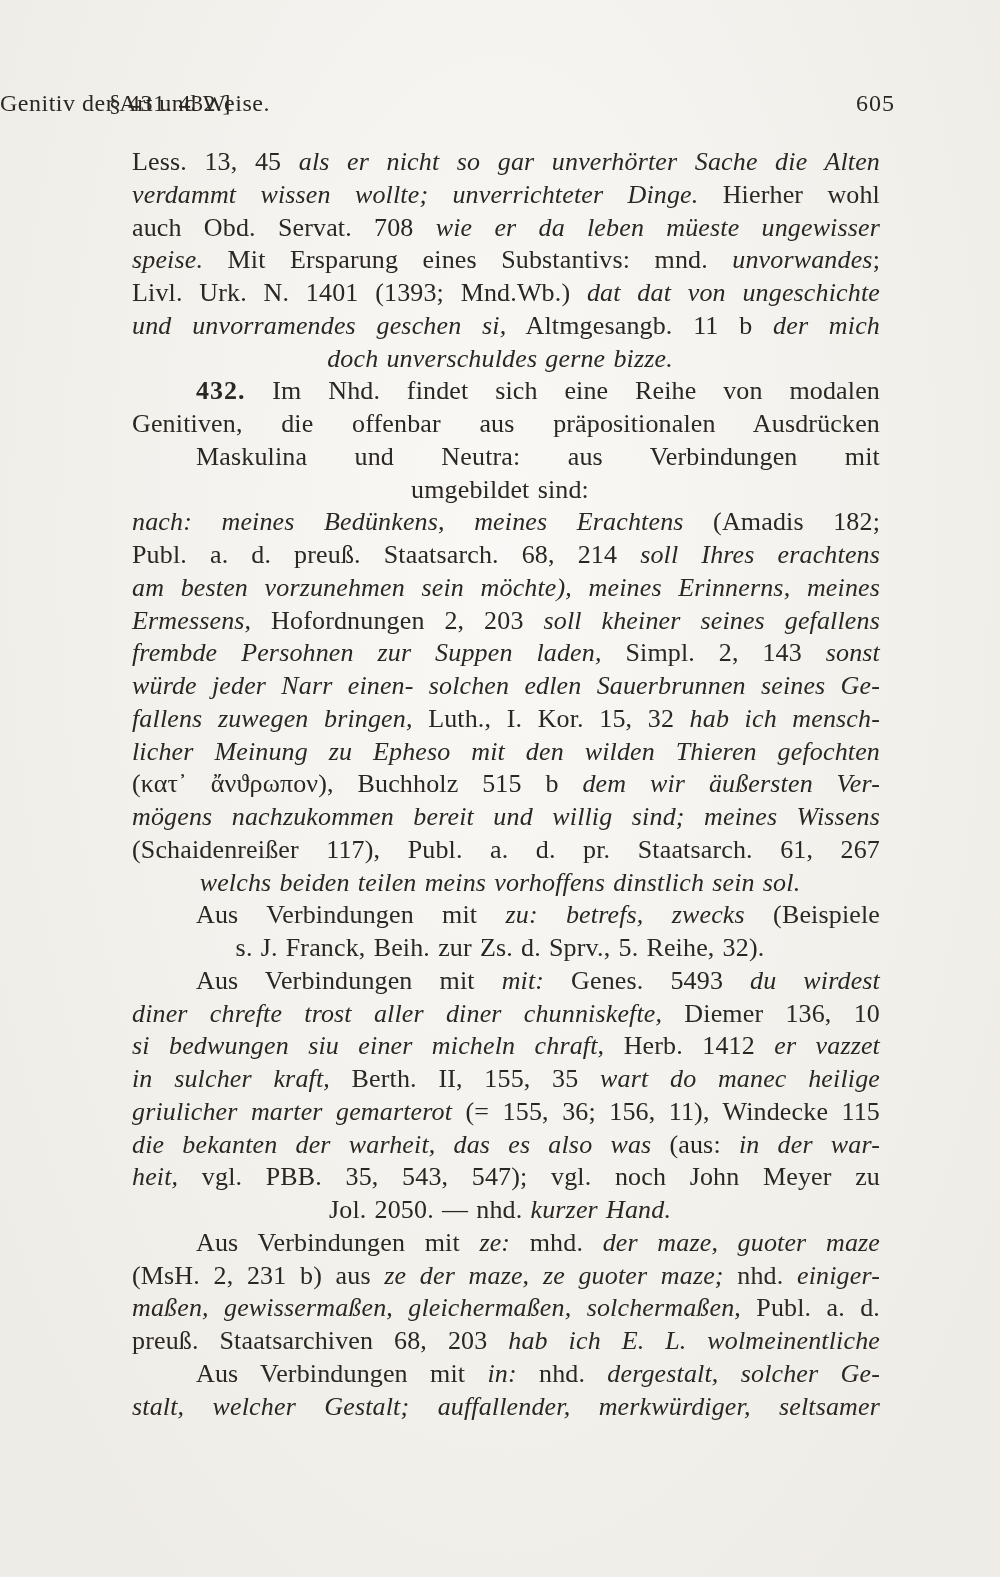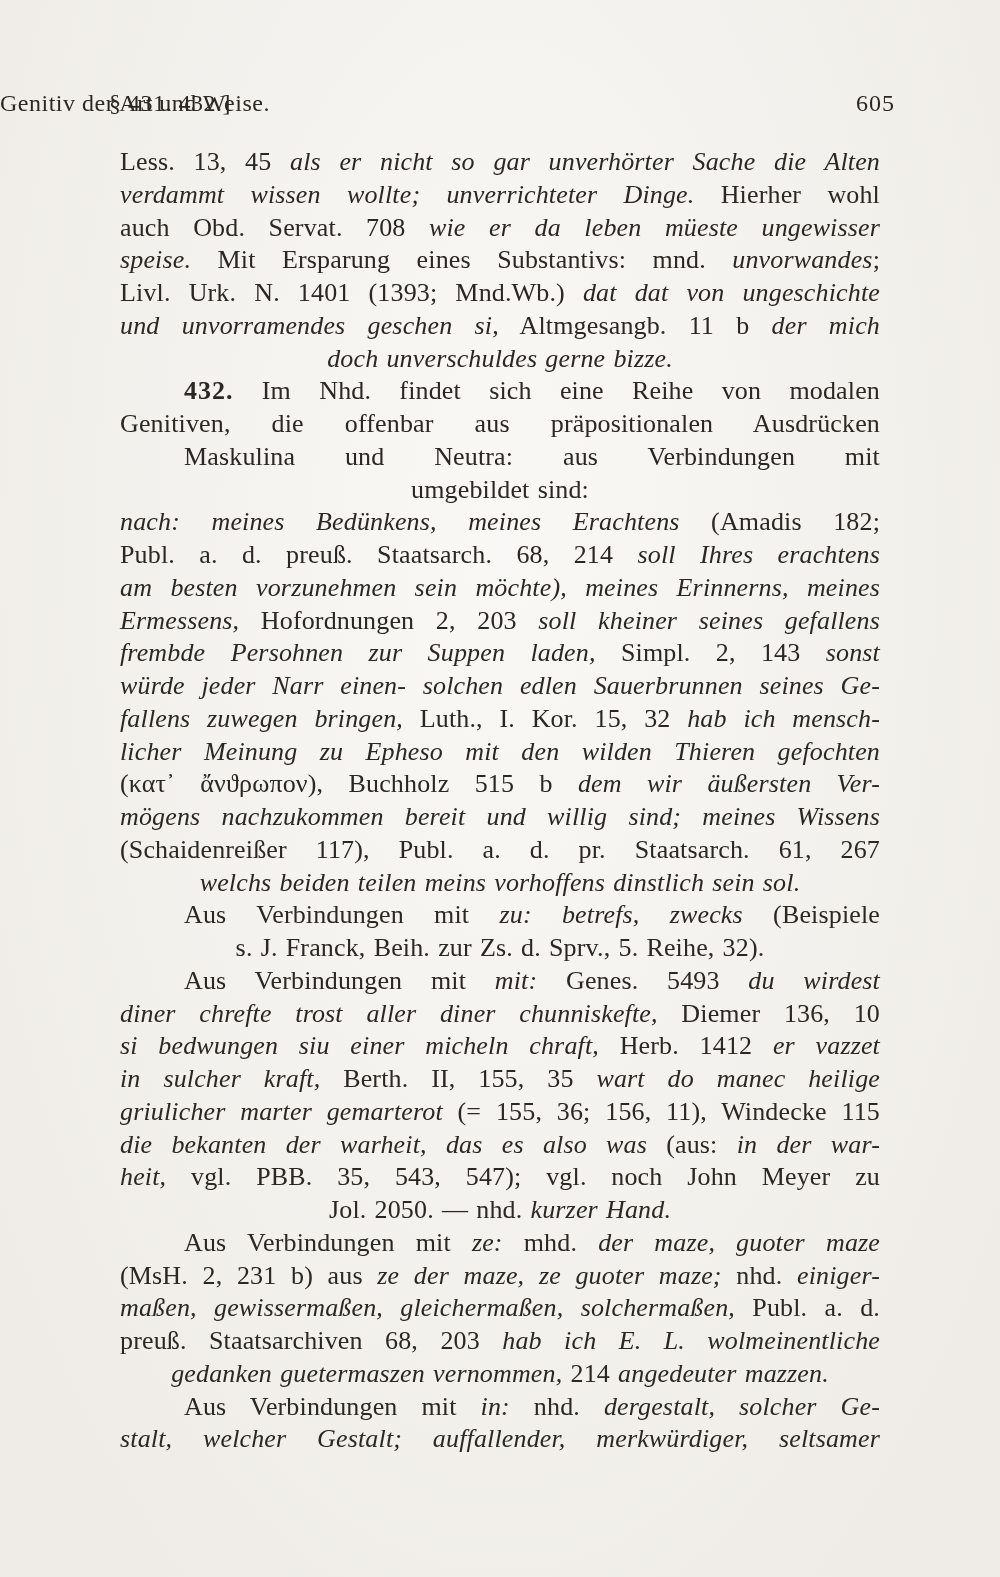--- a/index.html
+++ b/index.html
@@ -37,20 +37,21 @@
     height:32.75px;
     line-height:32.75px;
     white-space:normal;
     word-spacing:1.5px;
     letter-spacing:0.15px;
     text-align:center;
   }
   .line.just{
     text-align:justify;
     text-align-last:justify;
+    margin-left:12px;
   }
   .line.indent{
     padding-left:64px;
   }
   .seg-i{font-style:italic;}
   .seg-b{font-weight:bold;letter-spacing:1px;}
   .seg-r{font-style:normal;}
 </style>
 </head>
 <body>
@@ -94,18 +95,17 @@
       <div class="line just"><span class="seg-i">si bedwungen siu einer micheln chraft,</span><span class="seg-r"> Herb. 1412 </span><span class="seg-i">er vazzet</span></div>
       <div class="line just"><span class="seg-i">in sulcher kraft,</span><span class="seg-r"> Berth. II, 155, 35 </span><span class="seg-i">wart do manec heilige</span></div>
       <div class="line just"><span class="seg-i">griulicher marter gemarterot</span><span class="seg-r"> (= 155, 36; 156, 11), Windecke 115</span></div>
       <div class="line just"><span class="seg-i">die bekanten der warheit, das es also was</span><span class="seg-r"> (aus: </span><span class="seg-i">in der war-</span></div>
       <div class="line just"><span class="seg-i">heit,</span><span class="seg-r"> vgl. PBB. 35, 543, 547); vgl. noch John Meyer zu</span></div>
       <div class="line"><span class="seg-r">Jol. 2050. — nhd. </span><span class="seg-i">kurzer Hand.</span></div>
       <div class="line just indent"><span class="seg-r">Aus Verbindungen mit </span><span class="seg-i">ze:</span><span class="seg-r"> mhd. </span><span class="seg-i">der maze, guoter maze</span></div>
       <div class="line just"><span class="seg-r">(MsH. 2, 231 b) aus </span><span class="seg-i">ze der maze, ze guoter maze;</span><span class="seg-r"> nhd. </span><span class="seg-i">einiger-</span></div>
       <div class="line just"><span class="seg-i">maßen, gewissermaßen, gleichermaßen, solchermaßen,</span><span class="seg-r"> Publ. a. d.</span></div>
       <div class="line just"><span class="seg-r">preuß. Staatsarchiven 68, 203 </span><span class="seg-i">hab ich E. L. wolmeinentliche</span></div>
-      <div class="line"><span class="seg-i">gedanken guetermaszen vernommen,</span><span class="seg-r"> 214 </span><span class="seg-i">angedeuter mazzen.</span></div>
       <div class="line just indent"><span class="seg-r">Aus Verbindungen mit </span><span class="seg-i">in:</span><span class="seg-r"> nhd. </span><span class="seg-i">dergestalt, solcher Ge-</span></div>
       <div class="line just"><span class="seg-i">stalt, welcher Gestalt; auffallender, merkwürdiger, seltsamer</span></div>
     </div>
 
 </div>
 
 </body></html>

